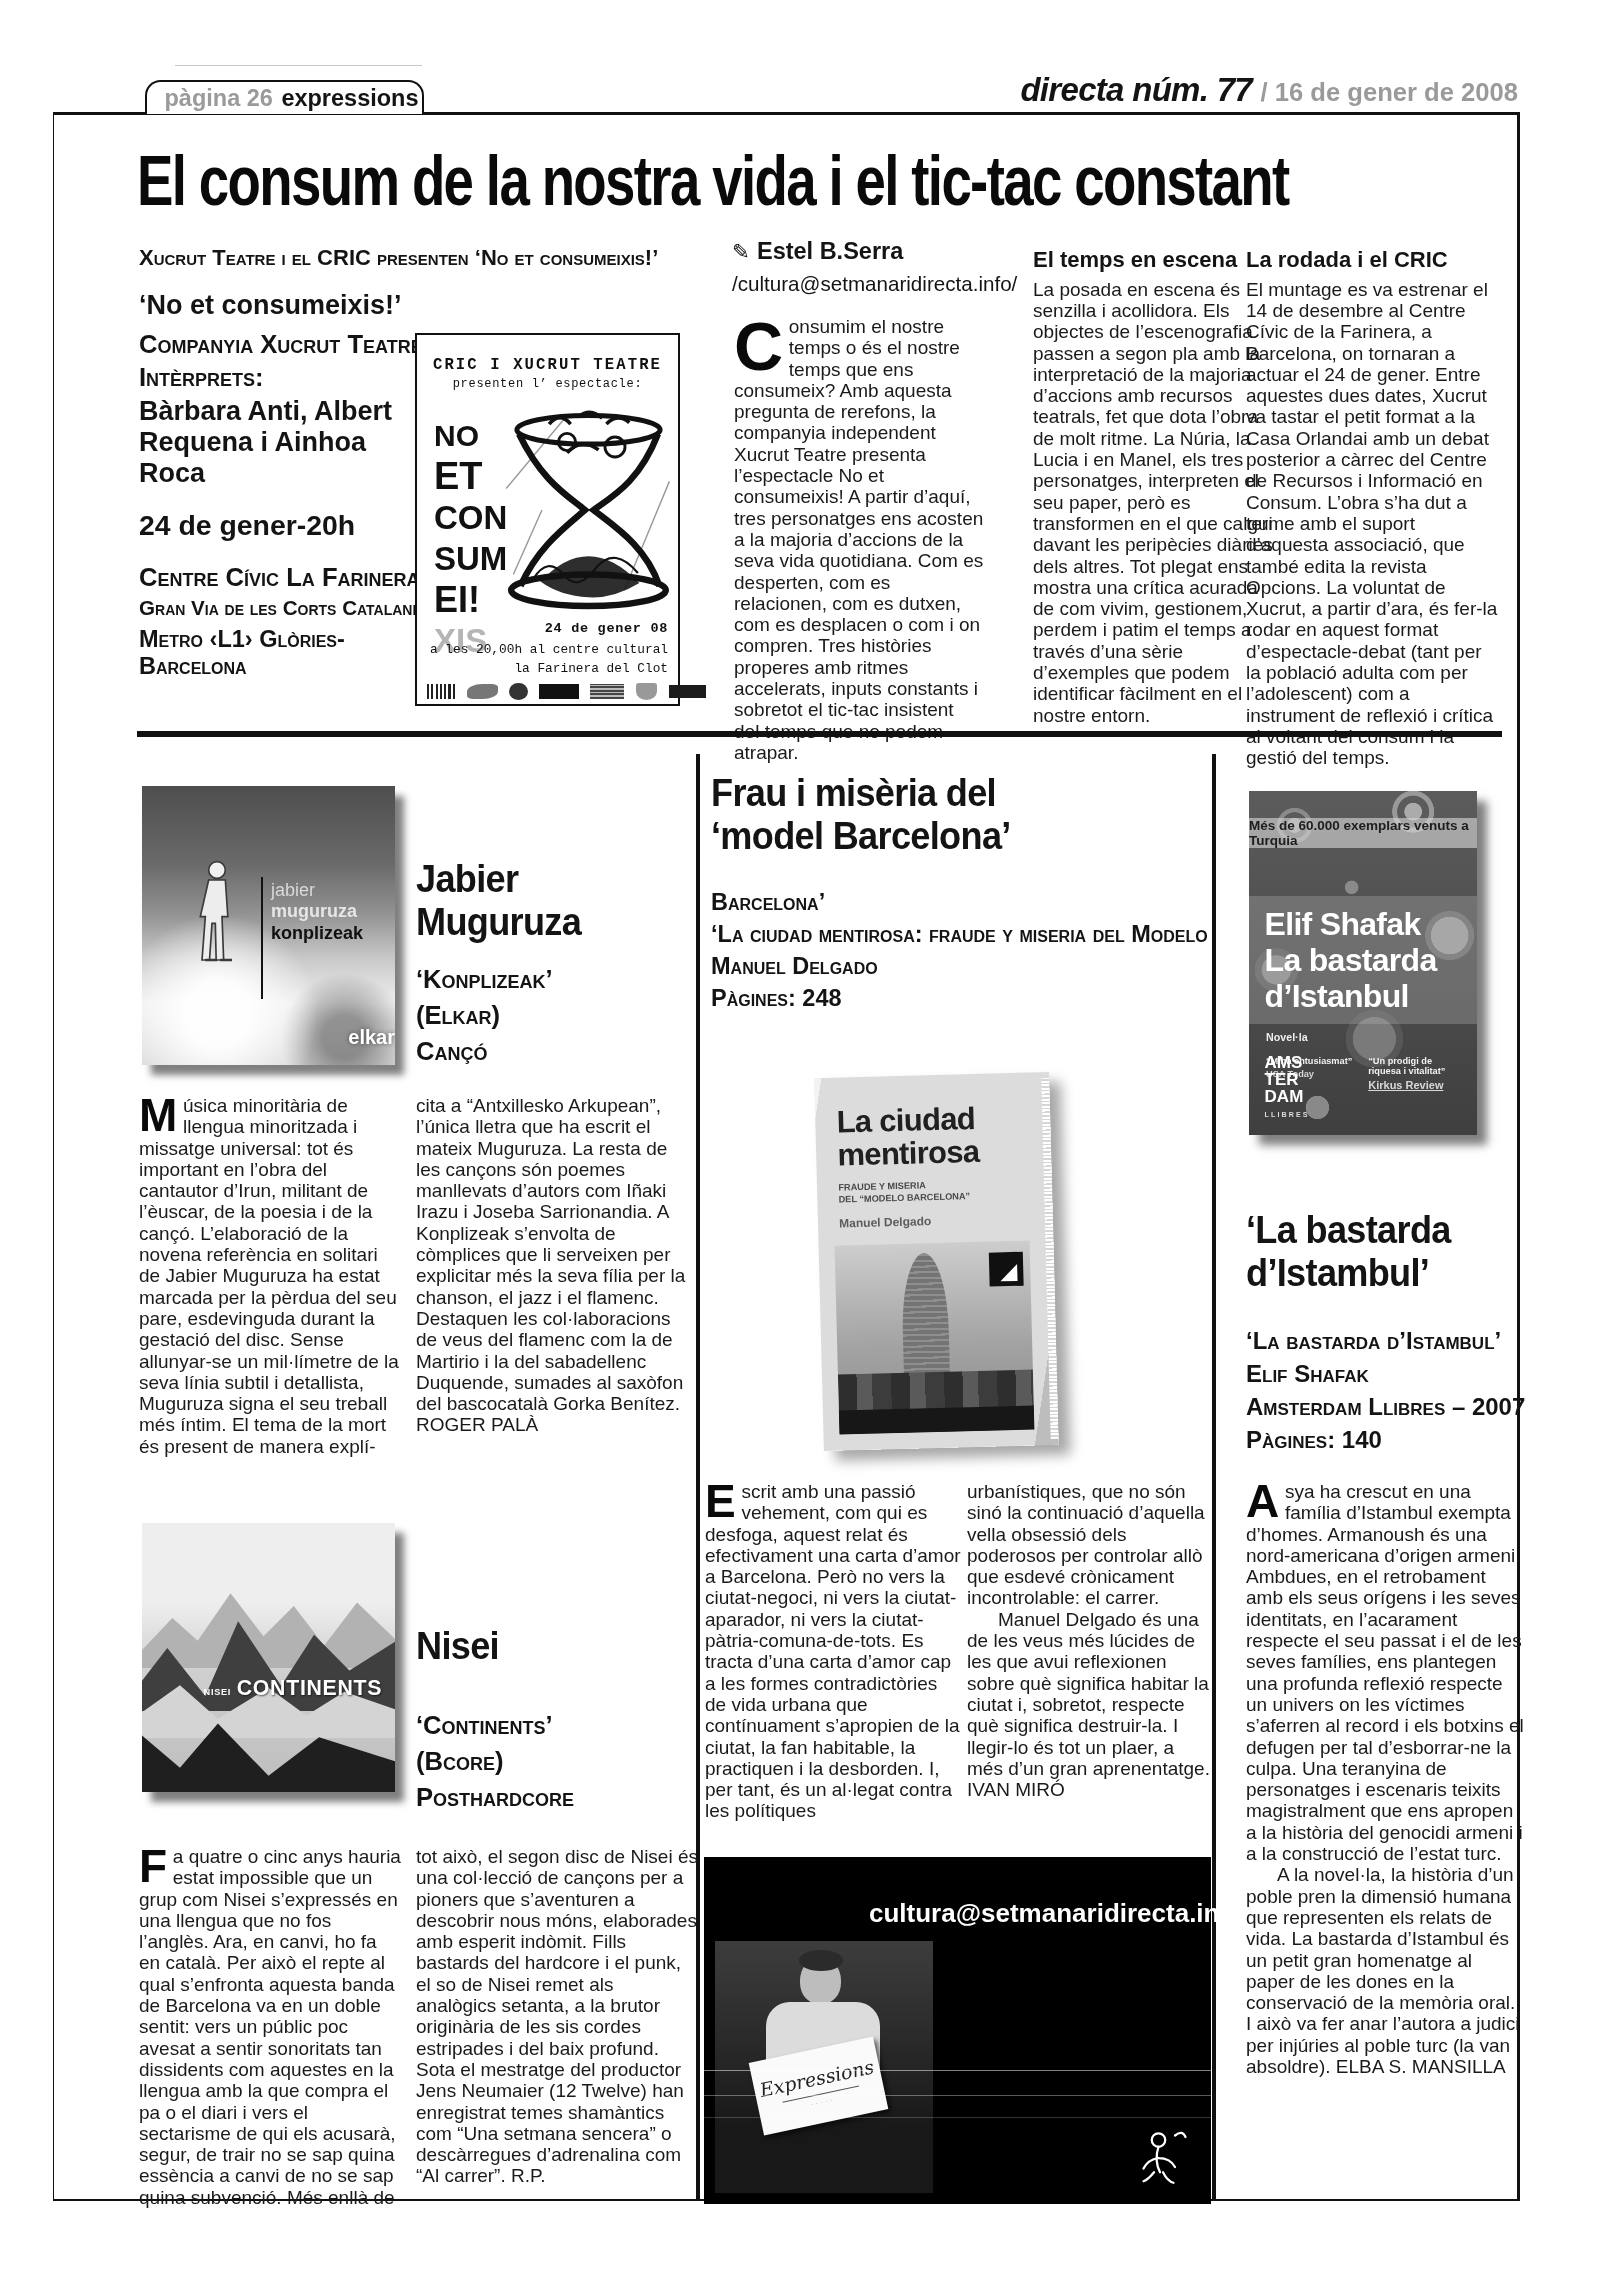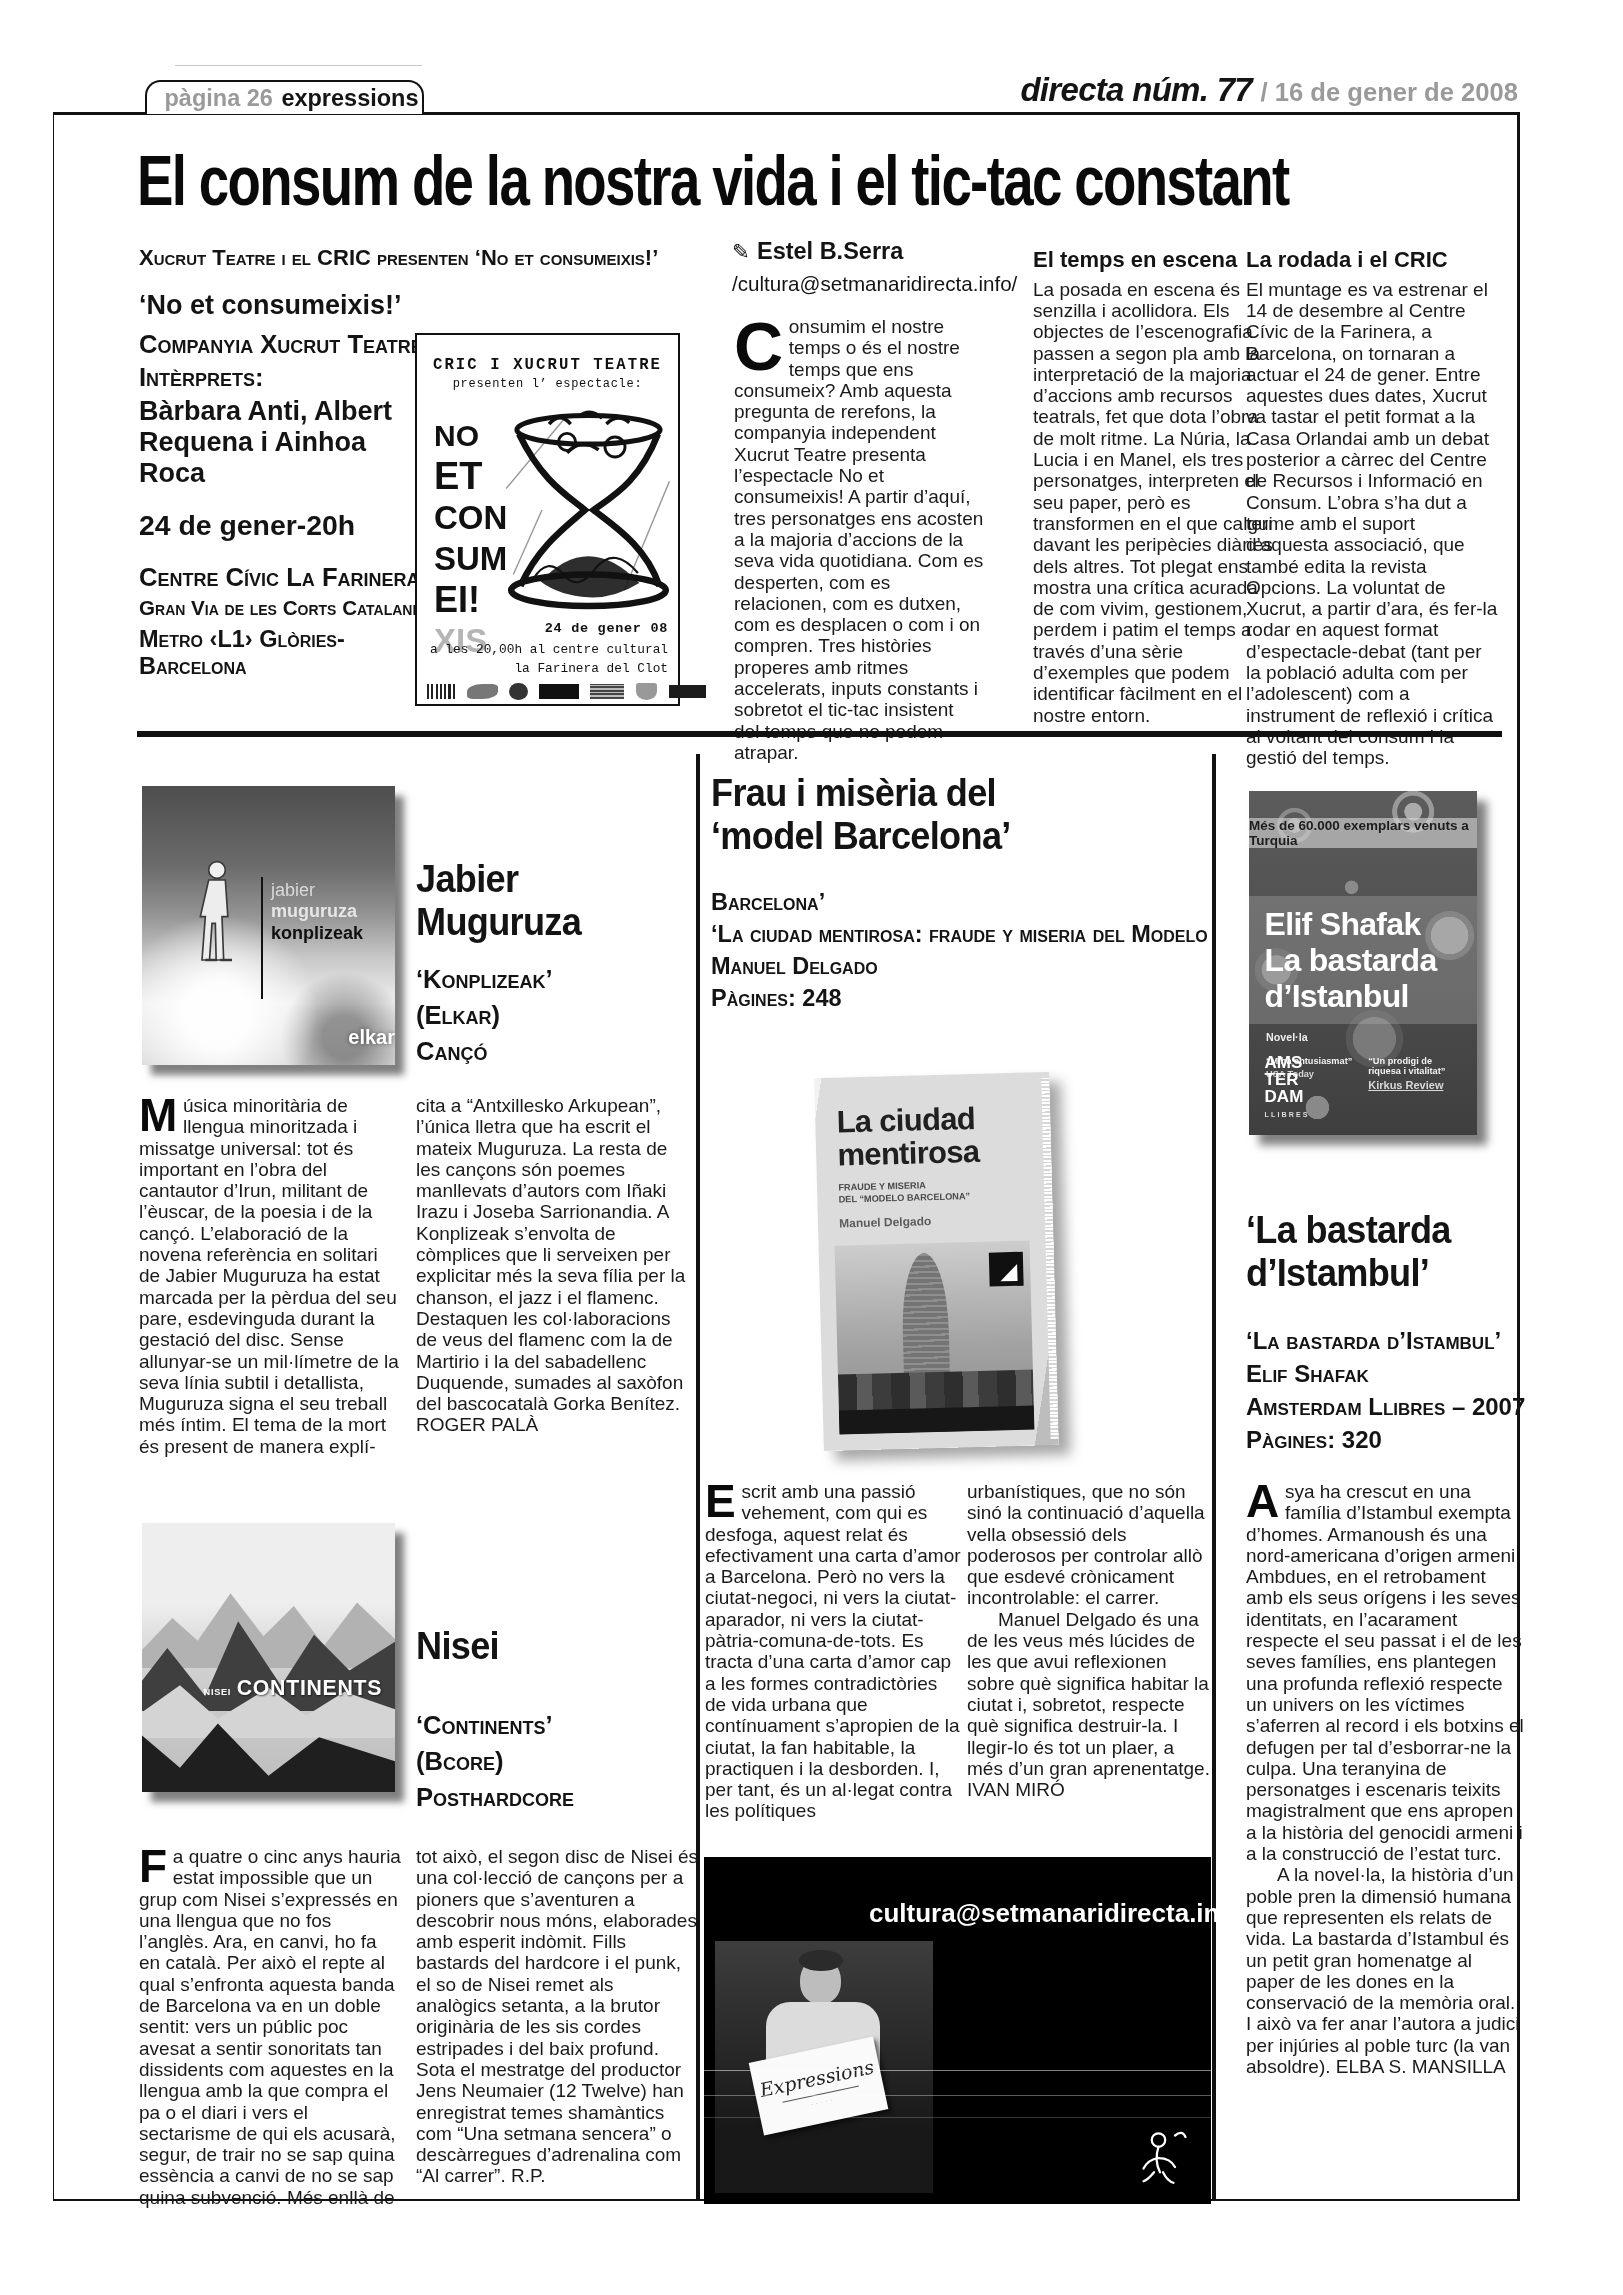--- a/index.html
+++ b/index.html
@@ -262,21 +262,21 @@
   </div>
 
   <div class="abs" style="left:1246px;top:1209px;">
     <div class="review-title">‘La bastarda</div>
     <div class="review-title">d’Istambul’</div>
   </div>
   <div class="abs" style="left:1246px;top:1324px;font-size:24px;line-height:33px;">
     <div class="info-line">‘La bastarda d’Istambul’</div>
     <div class="info-line">Elif Shafak</div>
     <div class="info-line">Amsterdam Llibres – 2007</div>
-    <div class="info-line">Pàgines: 320</div>
+    <div class="info-line">Pàgines: 140</div>
   </div>
 
   <div class="abs" style="left:1246px;top:1481px;width:279px;">
     <div class="body-text">
       <span class="dropcap dc2">A</span>
       <span>sya ha crescut en una família d’Istambul exempta d’homes. Armanoush és una nord-americana d’origen armeni. Ambdues, en el retrobament amb els seus orígens i les seves identitats, en l’acarament respecte el seu passat i el de les seves famílies, ens plantegen una profunda reflexió respecte un univers on les víctimes s’aferren al record i els botxins el defugen per tal d’esborrar-ne la culpa. Una teranyina de personatges i escenaris teixits magistralment que ens apropen a la història del genocidi armeni i a la construcció de l’estat turc.</span>
     </div>
     <div class="body-text indent">A la novel·la, la història d’un poble pren la dimensió humana que representen els relats de vida. La bastarda d’Istambul és un petit gran homenatge al paper de les dones en la conservació de la memòria oral. I això va fer anar l’autora a judici per injúries al poble turc (la van absoldre). ELBA S. MANSILLA</div>
   </div>
 

